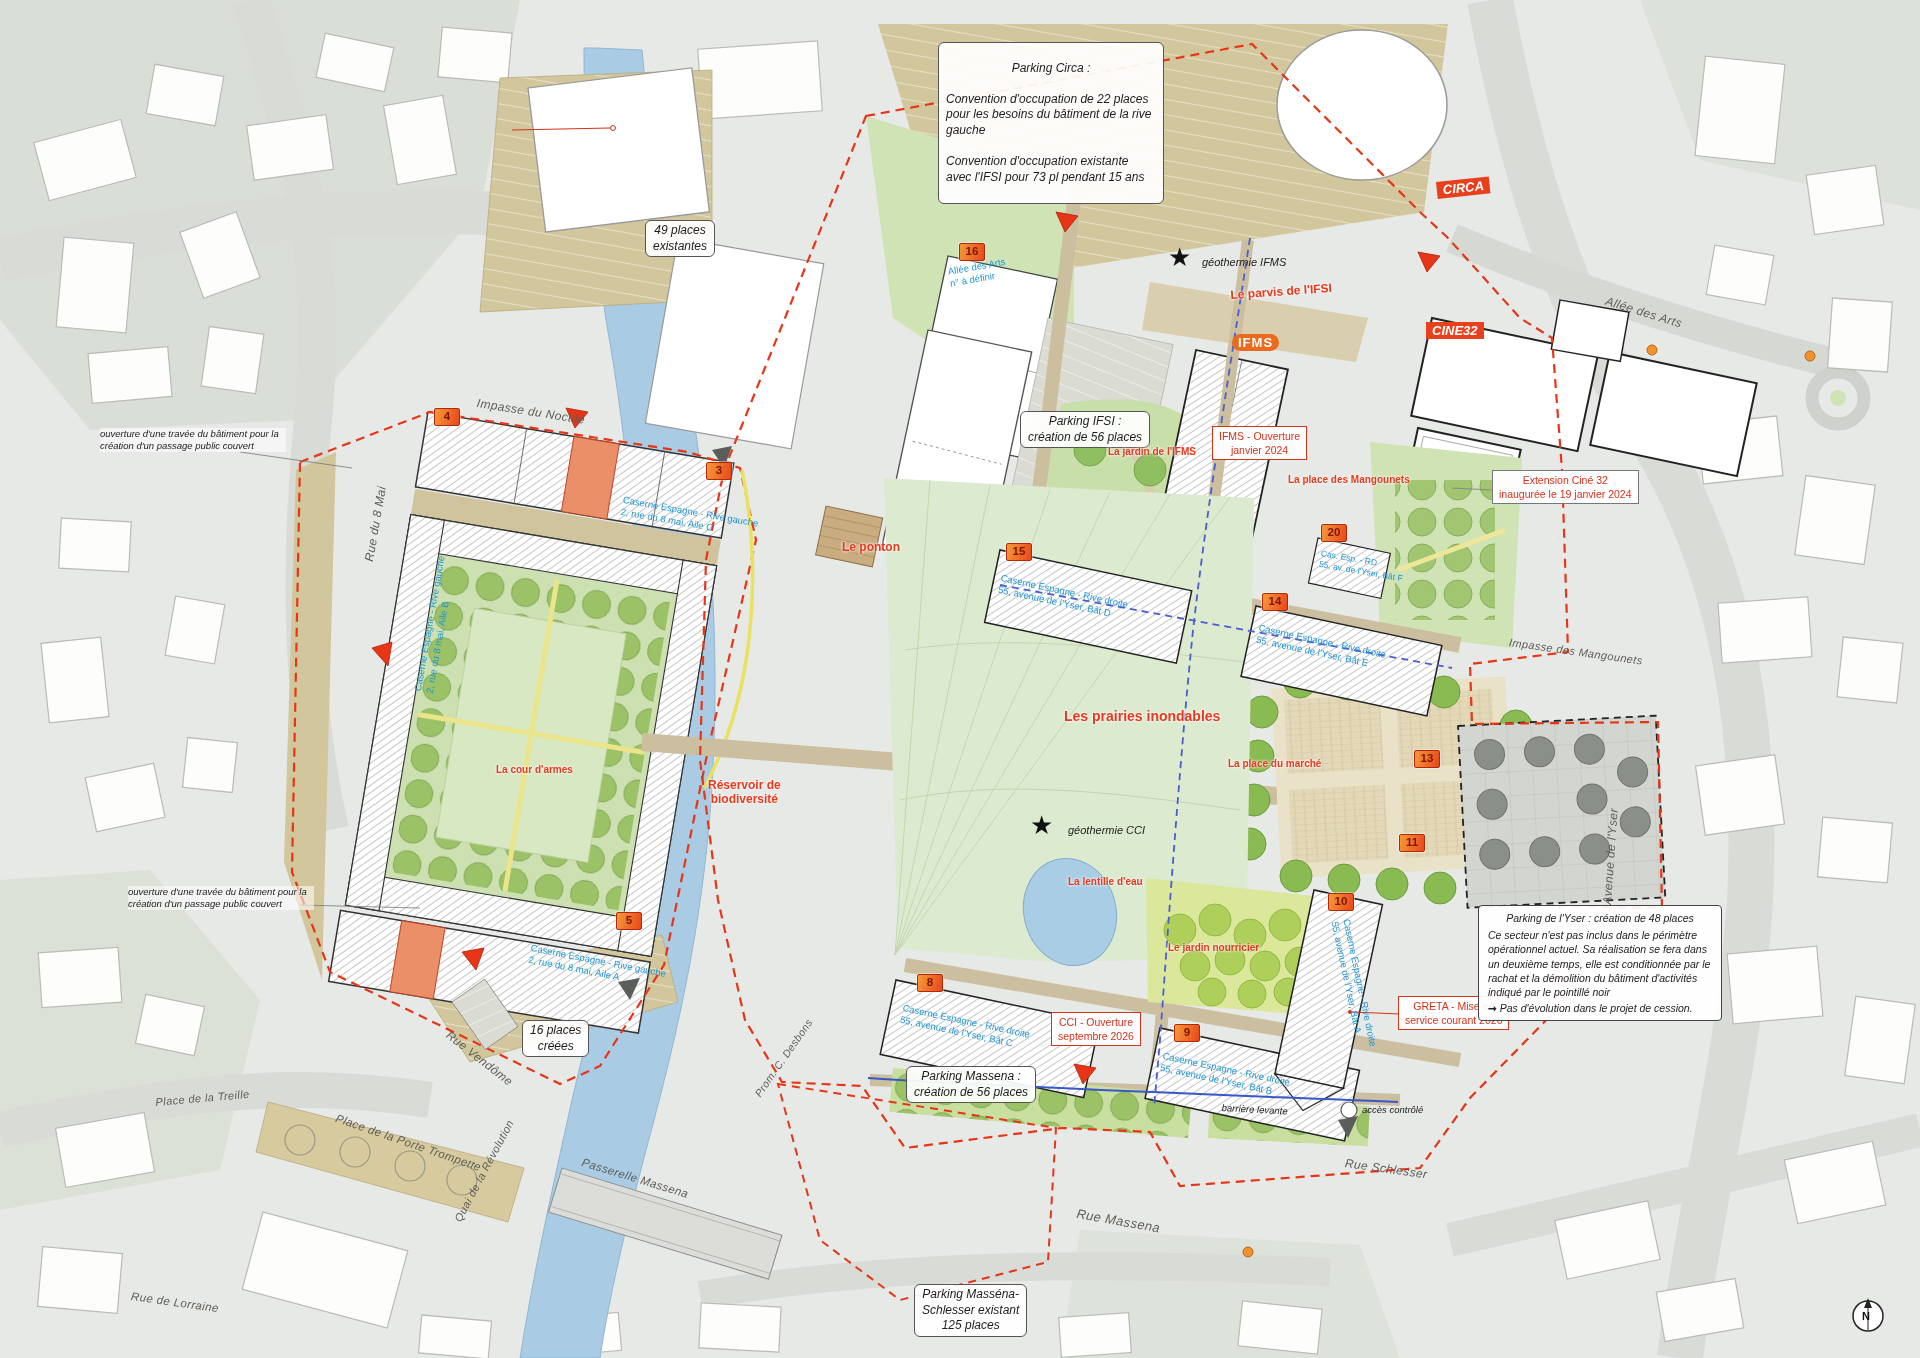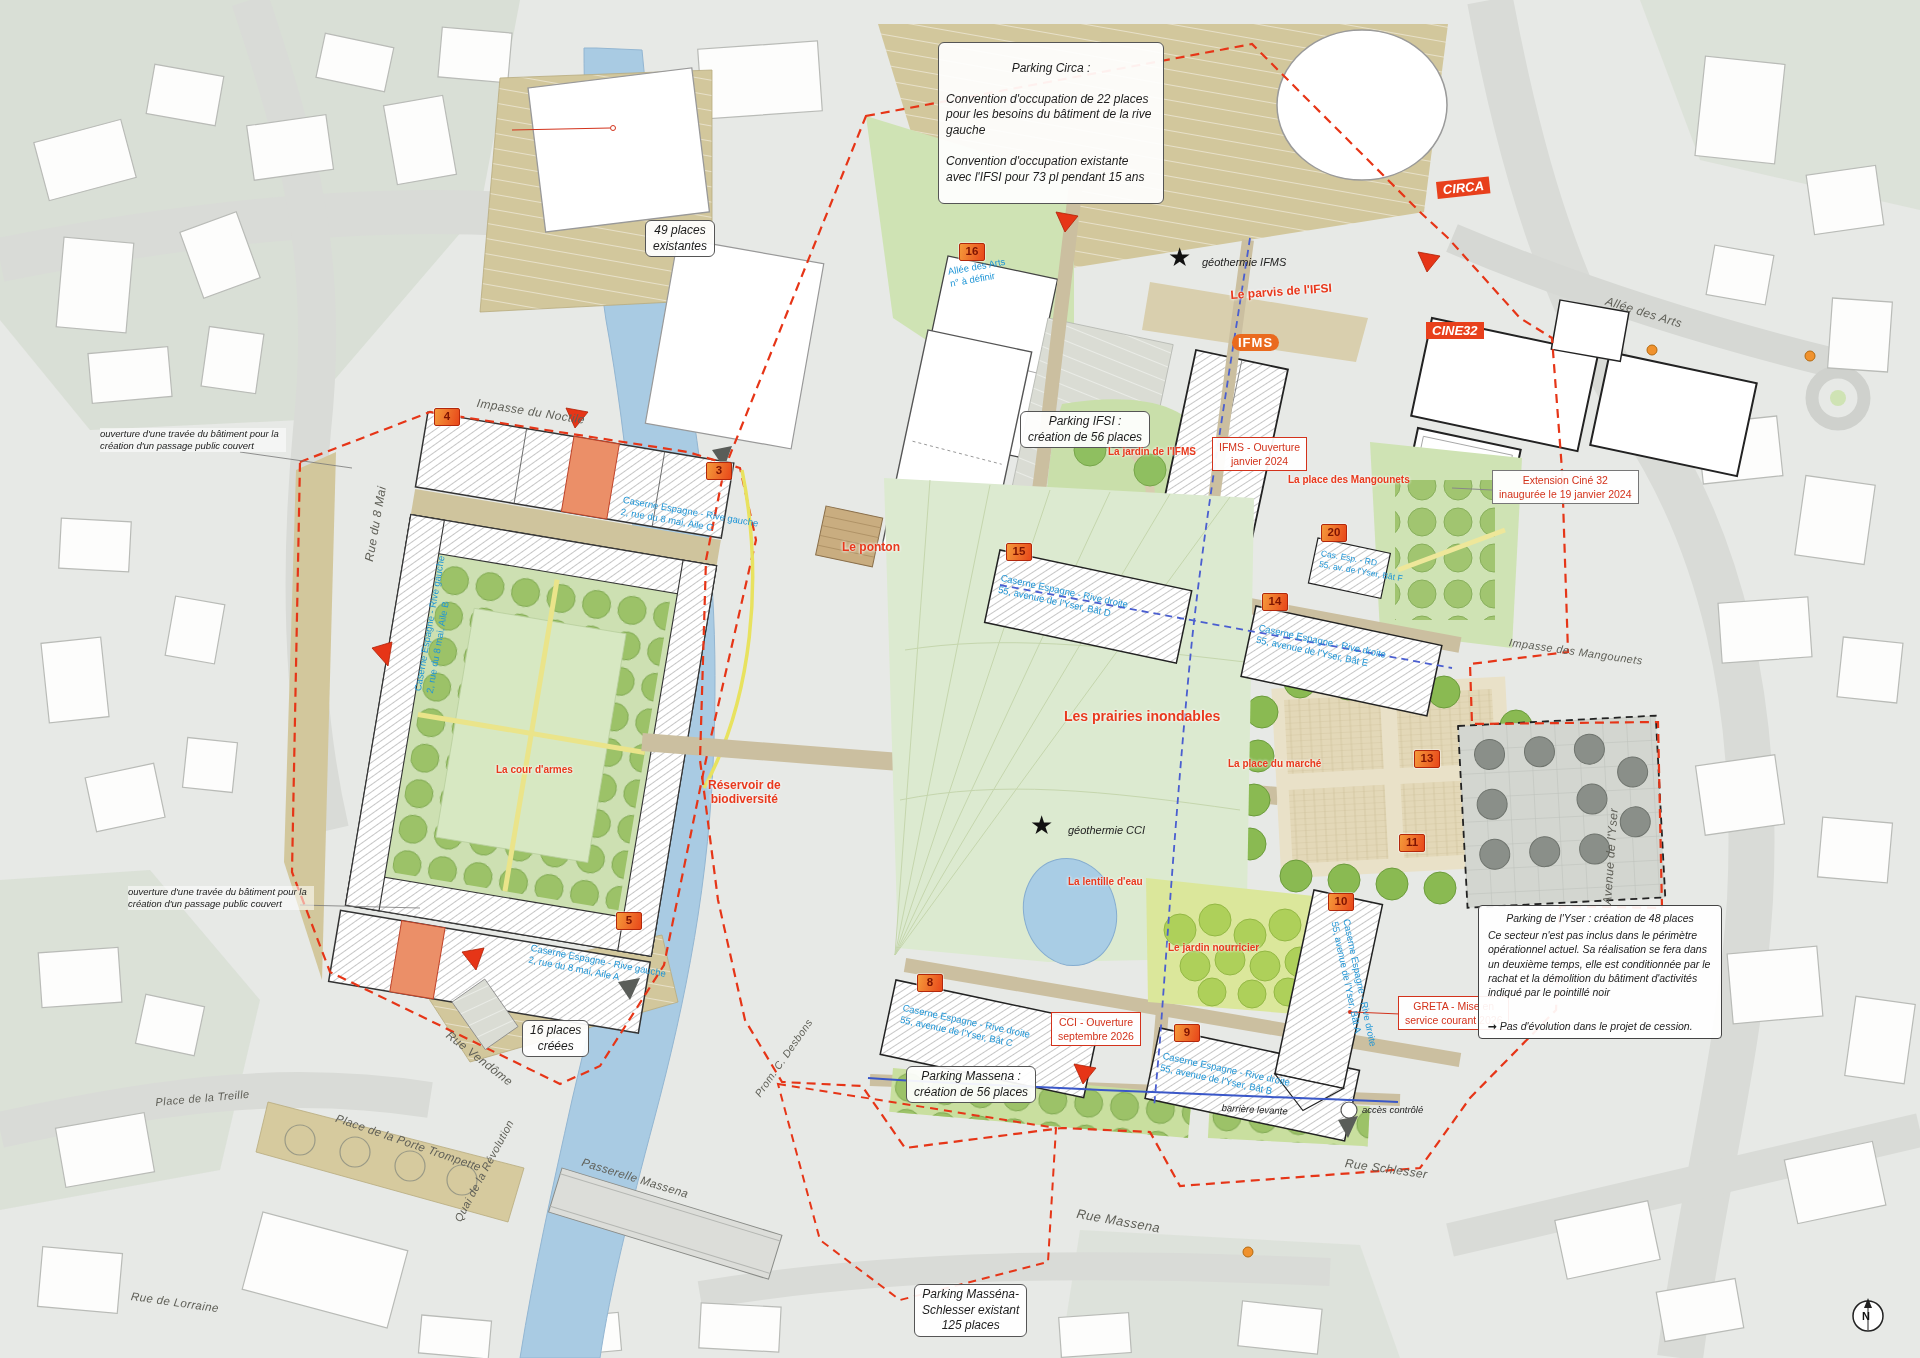--- a/index.html
+++ b/index.html
@@ -10,21 +10,21 @@
   #labels span, #labels div{position:absolute;transform-origin:0 0;}
   .ann{background:rgba(255,255,255,.93);border:1px solid #555;border-radius:6px;
        padding:2px 7px;font-size:12px;font-style:italic;color:#1c1c1c;
        text-align:center;white-space:pre-line;line-height:1.3;}
   .red-box{background:rgba(255,255,255,.95);border:1px solid #d3321b;color:#d3321b;
        padding:2px 6px;font-size:10.5px;white-space:pre-line;line-height:1.35;text-align:left;}
   .red-box.c{text-align:center;}
   .note{background:rgba(255,255,255,.93);border:1.5px solid #444;border-radius:4px;
        padding:5px 9px;font-size:10.5px;font-style:italic;color:#222;width:224px;line-height:1.35;}
   .note .t{display:block;text-align:center;margin-bottom:3px;}
-  .note .arrowline{display:block;margin-top:20px;}
+  .note .arrowline{display:block;margin-top:2px;}
   .rl{color:#e8391d;font-weight:bold;font-size:10px;white-space:pre-line;
       text-shadow:0 0 3px rgba(255,255,255,.9),0 0 3px rgba(255,255,255,.9);}
   .bl{color:#2196d6;font-size:9.5px;line-height:1.3;white-space:pre;}
   .st{color:#5f5f57;font-style:italic;font-size:12px;white-space:nowrap;letter-spacing:.4px;}
   .mk{width:24px;height:16px;background:linear-gradient(105deg,#f59a3a,#e8471a);
       border:1px solid #b3270b;border-radius:2px;color:#7e1402;font-weight:bold;
       font-size:11.5px;text-align:center;line-height:15px;
       box-shadow:0 0 0 1px rgba(255,255,255,.4);}
   .bdg{background:#e8401c;color:#fff;font-weight:bold;font-style:italic;
        font-size:13px;padding:1px 6px;white-space:nowrap;}
@@ -408,21 +408,21 @@
     <span style="position:static;display:block;text-align:center;">Parking Circa :</span>
     <span style="position:static;display:block;">Convention d'occupation de 22 places pour les besoins du bâtiment de la rive gauche</span>
     <span style="position:static;display:block;">Convention d'occupation existante avec l'IFSI pour 73 pl pendant 15 ans</span>
   </div>
   <div class="ann" style="left:645px;top:220px;">49 places
 existantes</div>
   <div class="ann" style="left:522px;top:1020px;">16 places
 créées</div>
   <div class="ann" style="left:1020px;top:411px;">Parking IFSI :
 création de 56 places</div>
-  <div class="red-box c" style="left:1212px;top:437px;">IFMS - Ouverture
+  <div class="red-box c" style="left:1212px;top:426px;">IFMS - Ouverture
 janvier 2024</div>
   <div class="red-box c" style="left:1492px;top:470px;border-color:#777;">Extension Ciné 32
 inaugurée le 19 janvier 2024</div>
   <div class="red-box c" style="left:1051px;top:1012px;">CCI - Ouverture
 septembre 2026</div>
   <div class="red-box c" style="left:1398px;top:996px;">GRETA - Mise en
 service courant 2026</div>
   <div class="ann" style="left:906px;top:1066px;">Parking Massena :
 création de 56 places</div>
   <div class="ann" style="left:914px;top:1284px;">Parking Masséna-

